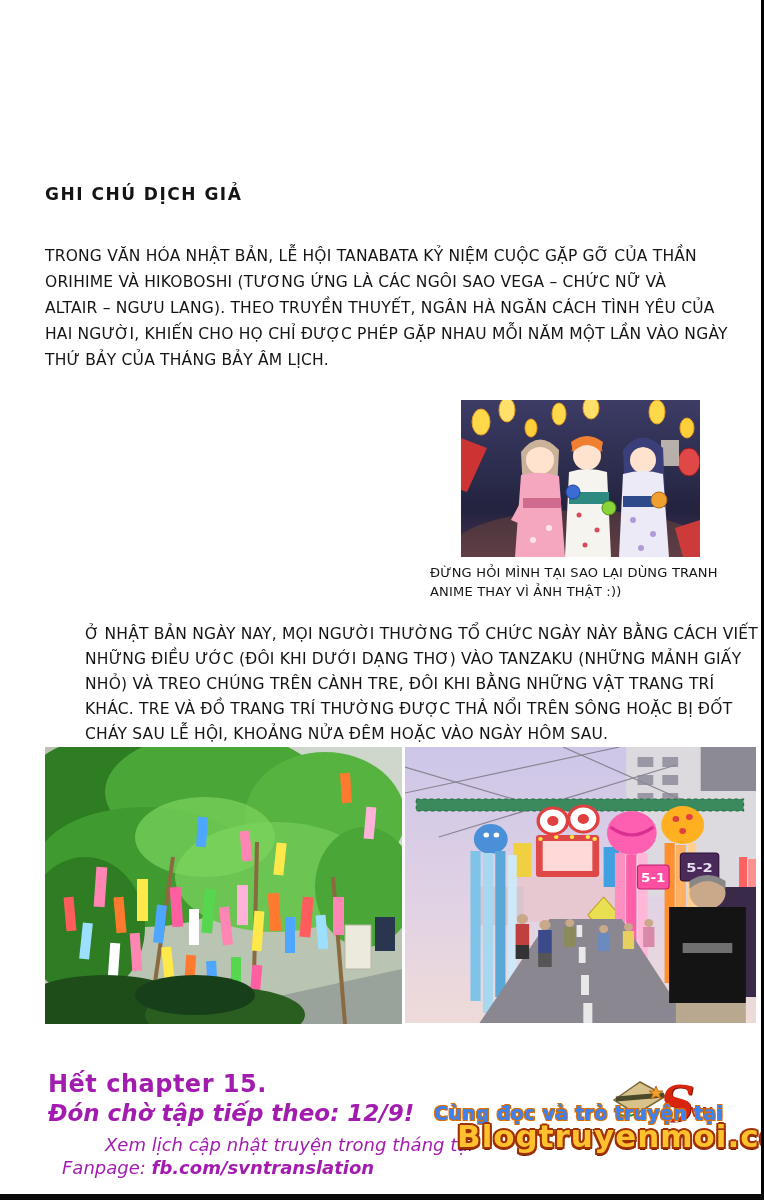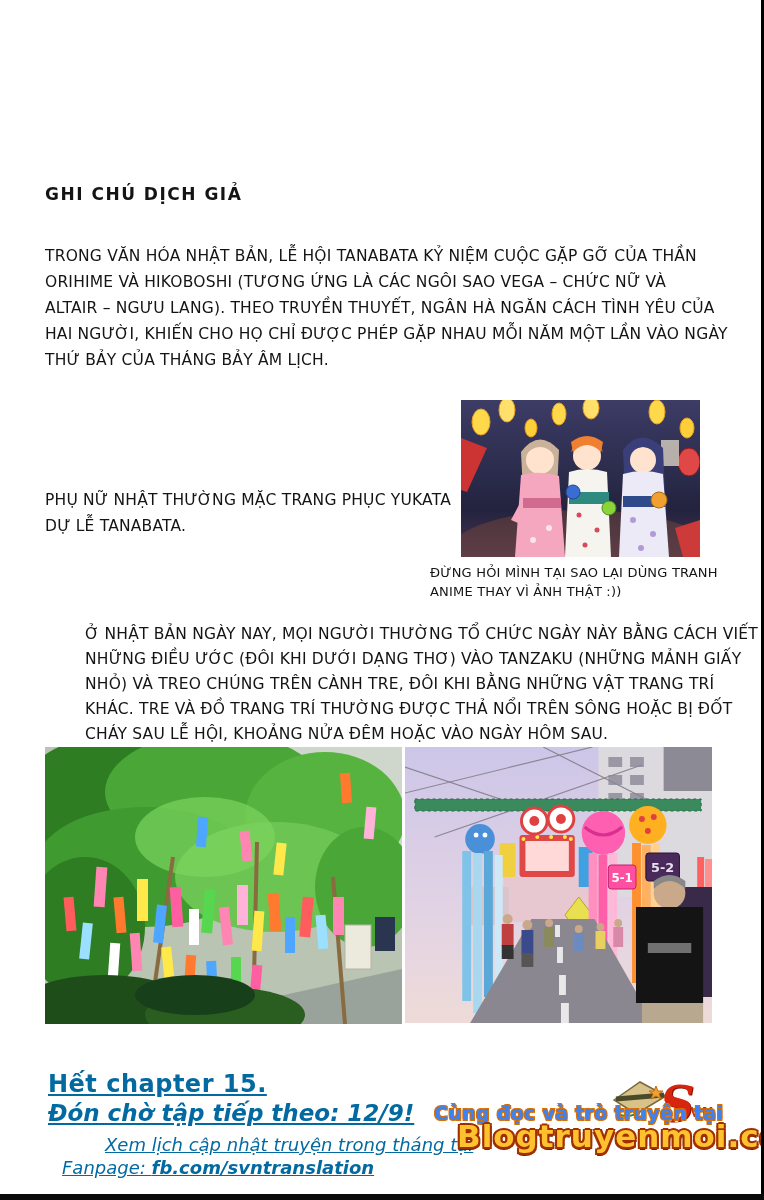--- a/index.html
+++ b/index.html
@@ -12,23 +12,23 @@
   .para{position:absolute;white-space:pre-line;font-size:15.5px;line-height:26px;letter-spacing:.2px;}
   #p1{left:45px;top:195px;width:705px;}
   #p2{left:45px;top:243px;width:705px;}
   #p3{left:45px;top:487px;width:440px;}
   #p4{left:45px;top:622px;width:715px;line-height:25px;margin-left:40px;}
   .caption{position:absolute;left:430px;top:563px;width:300px;
            white-space:pre-line;font-size:13px;line-height:19px;letter-spacing:.2px;}
   .imgbox{position:absolute;}
   .anime{left:461px;top:400px;width:239px;height:157px;}
   .photoL{left:45px;top:747px;width:357px;height:277px;}
-  .photoR{left:405px;top:747px;width:307px;height:276px;}
+  .photoR{left:405px;top:747px;width:351px;height:276px;}
   .imgbox svg{display:block;width:100%;height:100%;}
-  .green{color:#0369a1;position:absolute;text-decoration:underline;}
+  .green{color:#a21caf;position:absolute;}
   .f-end{left:48px;top:1070px;font-size:24px;font-weight:bold;letter-spacing:.5px;}
   .f-next{left:48px;top:1100px;font-size:23px;font-style:italic;font-weight:600;}
   .f-sched{left:62px;top:1134px;font-size:18px;font-style:italic;margin-left:43px;}
   .f-fan{left:62px;top:1157px;font-size:18px;font-style:italic;text-align:center;}
   .f-fan b{font-weight:bold;}
   .wm1{position:absolute;left:434px;top:1102px;font-size:19px;font-weight:bold;color:#3b82f6;
        letter-spacing:.3px;
        text-shadow:-1px -1px 0 #d86e00,1px -1px 0 #d86e00,-1px 1px 0 #d86e00,1px 1px 0 #d86e00,0 2px 1px #fff;}
   .wm2{position:absolute;left:457px;top:1118px;font-size:31px;font-weight:bold;color:#ffc22e;
        letter-spacing:1px;
@@ -44,22 +44,20 @@
 
 <div class="page">
 
   <div class="title">GHI CHÚ DỊCH GIẢ</div>
 
   <div class="para" id="p2">TRONG VĂN HÓA NHẬT BẢN, LỄ HỘI TANABATA KỶ NIỆM CUỘC GẶP GỠ CỦA THẦN
 ORIHIME VÀ HIKOBOSHI (TƯƠNG ỨNG LÀ CÁC NGÔI SAO VEGA – CHỨC NỮ VÀ
 ALTAIR – NGƯU LANG). THEO TRUYỀN THUYẾT, NGÂN HÀ NGĂN CÁCH TÌNH YÊU CỦA
 HAI NGƯỜI, KHIẾN CHO HỌ CHỈ ĐƯỢC PHÉP GẶP NHAU MỖI NĂM MỘT LẦN VÀO NGÀY
 THỨ BẢY CỦA THÁNG BẢY ÂM LỊCH.</div>
-  <div class="para" id="p3">PHỤ NỮ NHẬT THƯỜNG MẶC TRANG PHỤC YUKATA
-DỰ LỄ TANABATA.</div>
   <div class="para" id="p4">Ở NHẬT BẢN NGÀY NAY, MỌI NGƯỜI THƯỜNG TỔ CHỨC NGÀY NÀY BẰNG CÁCH VIẾT
 NHỮNG ĐIỀU ƯỚC (ĐÔI KHI DƯỚI DẠNG THƠ) VÀO TANZAKU (NHỮNG MẢNH GIẤY
 NHỎ) VÀ TREO CHÚNG TRÊN CÀNH TRE, ĐÔI KHI BẰNG NHỮNG VẬT TRANG TRÍ
 KHÁC. TRE VÀ ĐỒ TRANG TRÍ THƯỜNG ĐƯỢC THẢ NỔI TRÊN SÔNG HOẶC BỊ ĐỐT
 CHÁY SAU LỄ HỘI, KHOẢNG NỬA ĐÊM HOẶC VÀO NGÀY HÔM SAU.</div>
 
   <div class="imgbox anime">
     <svg viewBox="0 0 239 157" preserveAspectRatio="none">
       <defs>
         <linearGradient id="night" x1="0" y1="0" x2="0" y2="1">

